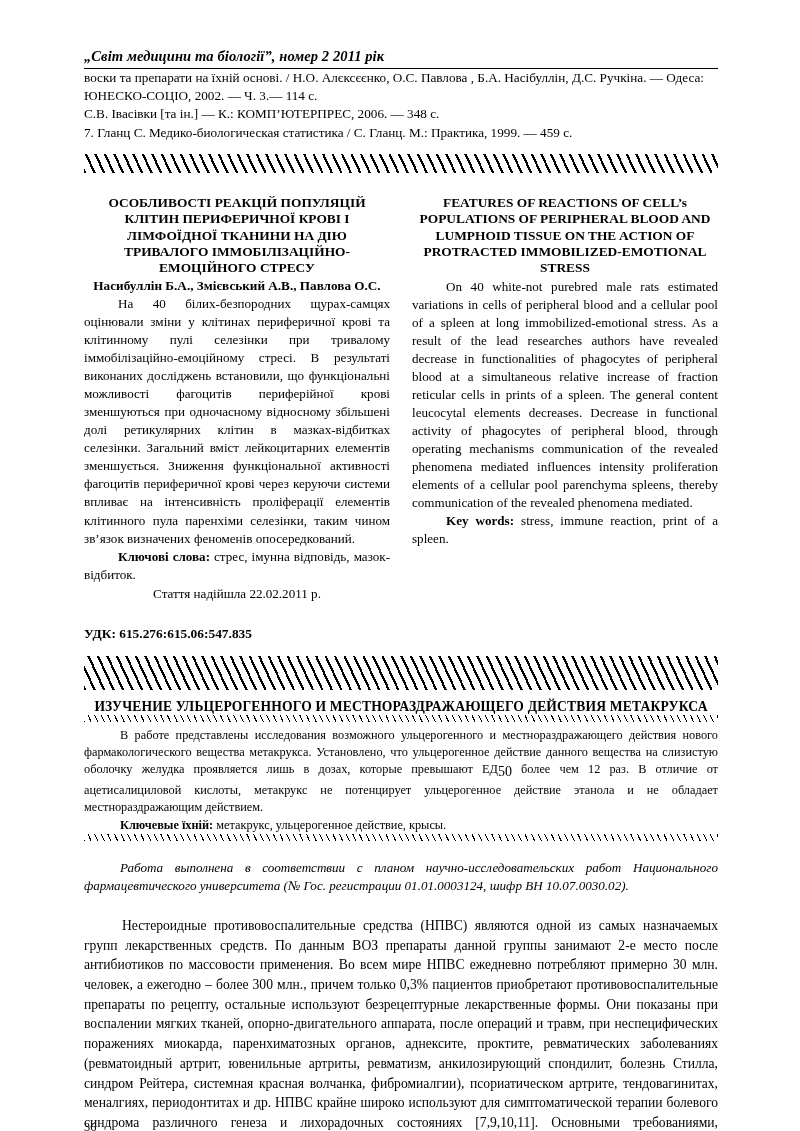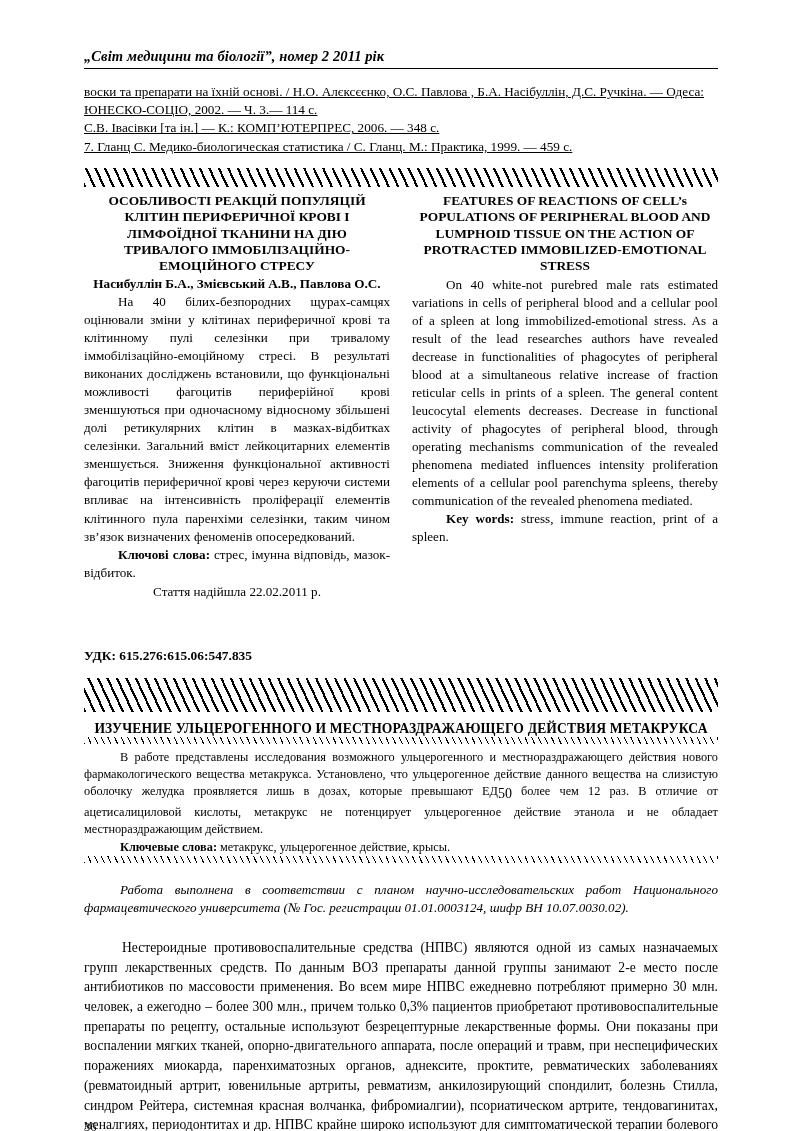--- a/index.html
+++ b/index.html
@@ -36,25 +36,23 @@
     letter-spacing: .1px;
   }
   .head-rule {
     margin-top: 3px;
     border-bottom: 1.3px solid #000;
     width: 100%;
   }
 
   
   .refs {
-    margin-top: 14px;
     font-size: 13.2px;
     line-height: 1.38;
     text-align: justify;
-    text-decoration: underline;
   }
   .ref-line { text-align: justify; }
   .ref-line.last-of-entry { text-align: left; }
 
   
   .hatch-banner {
     position: relative;
     width: 100%;
     overflow: hidden;
   }
@@ -106,21 +104,21 @@
       65deg,
       #000 0px, #000 1px,
       #ffffff 1px, #ffffff 6px
     );
   }
 
   
   .abstract-cols {
     display: flex;
     gap: 22px;
-    margin-top: 6px;
+    margin-top: 22px;
   }
   .abs-col {
     flex: 1 1 0;
     min-width: 0;
   }
   .abs-title {
     text-align: center;
     font-weight: bold;
     font-size: 13.4px;
     line-height: 1.22;
@@ -147,21 +145,21 @@
   }
   .abs-keywords b { font-weight: bold; }
   .abs-received {
     margin-top: 2px;
     text-align: center;
     font-size: 13.1px;
   }
 
   
   .udk {
-    margin-top: 48px;
+    margin-top: 24px;
     font-weight: bold;
     font-size: 13.4px;
   }
 
   
   .article-title {
     margin-top: 9px;
     text-align: center;
     font-weight: bold;
     font-size: 13.6px;
@@ -268,21 +266,21 @@
       <div class="hatch-layer"></div>
     </div>
 
     <div class="article-title">ИЗУЧЕНИЕ УЛЬЦЕРОГЕННОГО И МЕСТНОРАЗДРАЖАЮЩЕГО ДЕЙСТВИЯ МЕТАКРУКСА</div>
 
     <div class="hatch-thin"></div>
 
     <div class="ru-abstract">
       <p><span>В работе представлены исследования возможного ульцерогенного и местнораздражающего действия нового фармакологического вещества метакрукса. Установлено, что ульцерогенное действие данного вещества на слизистую оболочку желудка проявляется лишь в дозах, которые превышают ЕД</span><span class="sub">50</span><span> более чем 12 раз. В отличие от ацетисалициловой кислоты, метакрукс не потенцирует ульцерогенное действие этанола и не обладает местнораздражающим действием.</span></p>
       <p class="kw">
-        <b>Ключевые слова:</b>
+        <b>Ключевые їхній:</b>
         <span>метакрукс, ульцерогенное действие, крысы.</span>
       </p>
     </div>
 
     <div class="hatch-thin"></div>
 
     <div class="funding">Работа выполнена в соответствии с планом научно-исследовательских работ Национального фармацевтического университета (№ Гос. регистрации 01.01.0003124, шифр ВН 10.07.0030.02).</div>
 
     <div class="body-text">
       <p>Нестероидные противовоспалительные средства (НПВС) являются одной из самых назначаемых групп лекарственных средств. По данным ВОЗ препараты данной группы занимают 2-е место после антибиотиков по массовости применения. Во всем мире НПВС ежедневно потребляют примерно 30 млн. человек, а ежегодно – более 300 млн., причем только 0,3% пациентов приобретают противовоспалительные препараты по рецепту, остальные используют безрецептурные лекарственные формы. Они показаны при воспалении мягких тканей, опорно-двигательного аппарата, после операций и травм, при неспецифических поражениях миокарда, паренхиматозных органов, аднексите, проктите, ревматических заболеваниях (ревматоидный артрит, ювенильные артриты, ревматизм, анкилозирующий спондилит, болезнь Стилла, синдром Рейтера, системная красная волчанка, фибромиалгии), псориатическом артрите, тендовагинитах, меналгиях, периодонтитах и др. НПВС крайне широко используют для симптоматической терапии болевого синдрома различного генеза и лихорадочных состояниях [7,9,10,11]. Основными требованиями, предъявляемыми к современным НПВС, являются эффективность и безопасность. Независимо от принадлежности НПВС к той или иной химической группе, для них свойственны общие побочные эффекты, которые могут проявиться как при длительном, так и при кратковременном приеме этих препаратов.</p>

